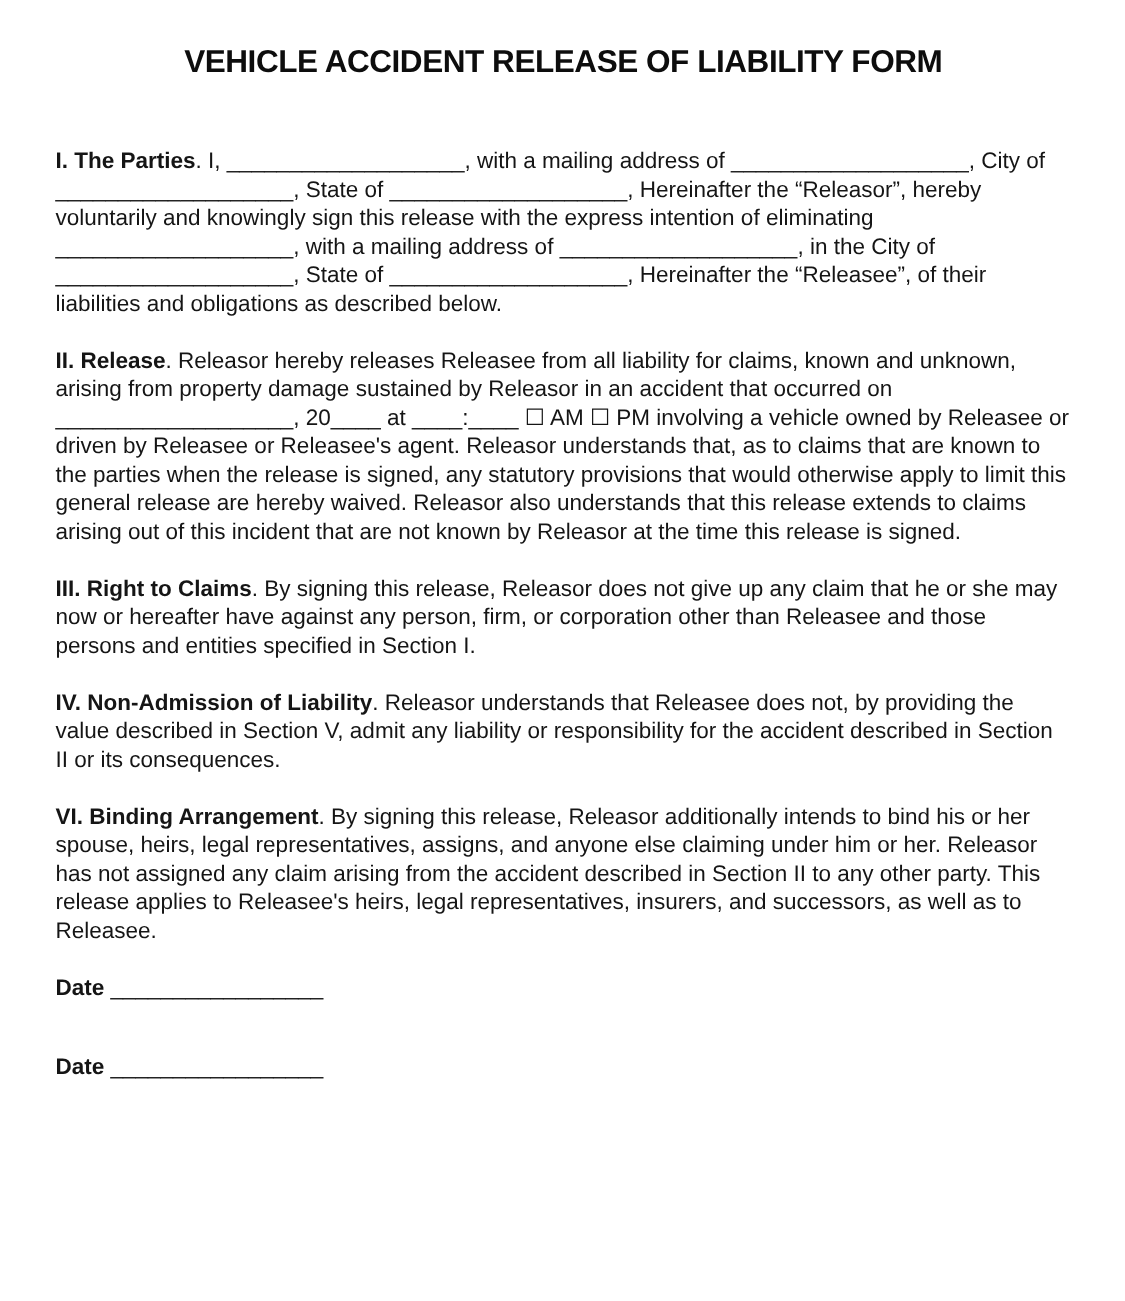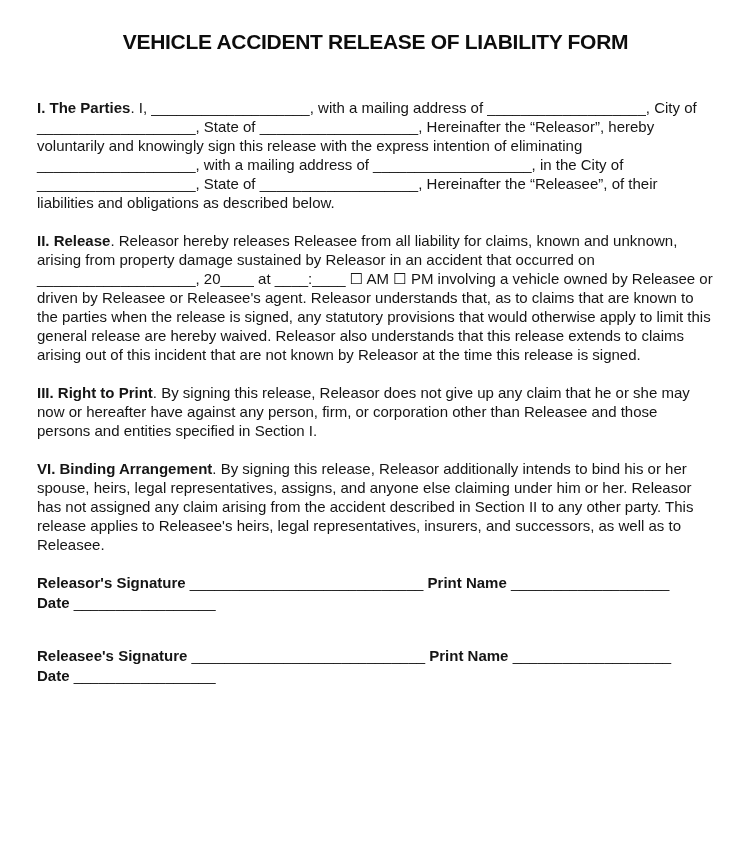--- a/index.html
+++ b/index.html
@@ -62,48 +62,37 @@
 <body>
 
 <div class="page">
 
   <h1 class="doc-title">VEHICLE ACCIDENT RELEASE OF LIABILITY FORM</h1>
 
   <p class="para"><strong class="sec-label">I. The Parties</strong><span>. I, ___________________, with a mailing address of ___________________, City of ___________________, State of ___________________, Hereinafter the “Releasor”, hereby voluntarily and knowingly sign this release with the express intention of eliminating ___________________, with a mailing address of ___________________, in the City of ___________________, State of ___________________, Hereinafter the “Releasee”, of their liabilities and obligations as described below.</span></p>
 
   <p class="para"><strong class="sec-label">II. Release</strong><span>. Releasor hereby releases Releasee from all liability for claims, known and unknown, arising from property damage sustained by Releasor in an accident that occurred on ___________________, 20____ at ____:____ ☐ AM ☐ PM involving a vehicle owned by Releasee or driven by Releasee or Releasee's agent. Releasor understands that, as to claims that are known to the parties when the release is signed, any statutory provisions that would otherwise apply to limit this general release are hereby waived. Releasor also understands that this release extends to claims arising out of this incident that are not known by Releasor at the time this release is signed.</span></p>
 
-  <p class="para"><strong class="sec-label">III. Right to Print</strong><span>. By signing this release, Releasor does not give up any claim that he or she may now or hereafter have against any person, firm, or corporation other than Releasee and those persons and entities specified in Section I.</span></p>
+  <p class="para"><strong class="sec-label">III. Right to Claims</strong><span>. By signing this release, Releasor does not give up any claim that he or she may now or hereafter have against any person, firm, or corporation other than Releasee and those persons and entities specified in Section I.</span></p>
 
+  <p class="para"><strong class="sec-label">IV. Non-Admission of Liability</strong><span>. Releasor understands that Releasee does not, by providing the value described in Section V, admit any liability or responsibility for the accident described in Section II or its consequences.</span></p>
 
 
   <p class="para"><strong class="sec-label">VI. Binding Arrangement</strong><span>. By signing this release, Releasor additionally intends to bind his or her spouse, heirs, legal representatives, assigns, and anyone else claiming under him or her. Releasor has not assigned any claim arising from the accident described in Section II to any other party. This release applies to Releasee's heirs, legal representatives, insurers, and successors, as well as to Releasee.</span></p>
 
   <div class="sig-area">
 
     <div class="sig-block">
-      <div class="sig-row">
-        <strong>Releasor's Signature</strong>
-        <span class="blank">____________________________</span>
-        <strong>Print Name</strong>
-        <span class="blank">___________________</span>
-      </div>
       <div class="date-row">
         <strong>Date</strong>
         <span class="blank">_________________</span>
       </div>
     </div>
 
     <div class="sig-block sig-block-2">
-      <div class="sig-row">
-        <strong>Releasee's Signature</strong>
-        <span class="blank">____________________________</span>
-        <strong>Print Name</strong>
-        <span class="blank">___________________</span>
-      </div>
       <div class="date-row">
         <strong>Date</strong>
         <span class="blank">_________________</span>
       </div>
     </div>
 
   </div>
 
 </div>
 

